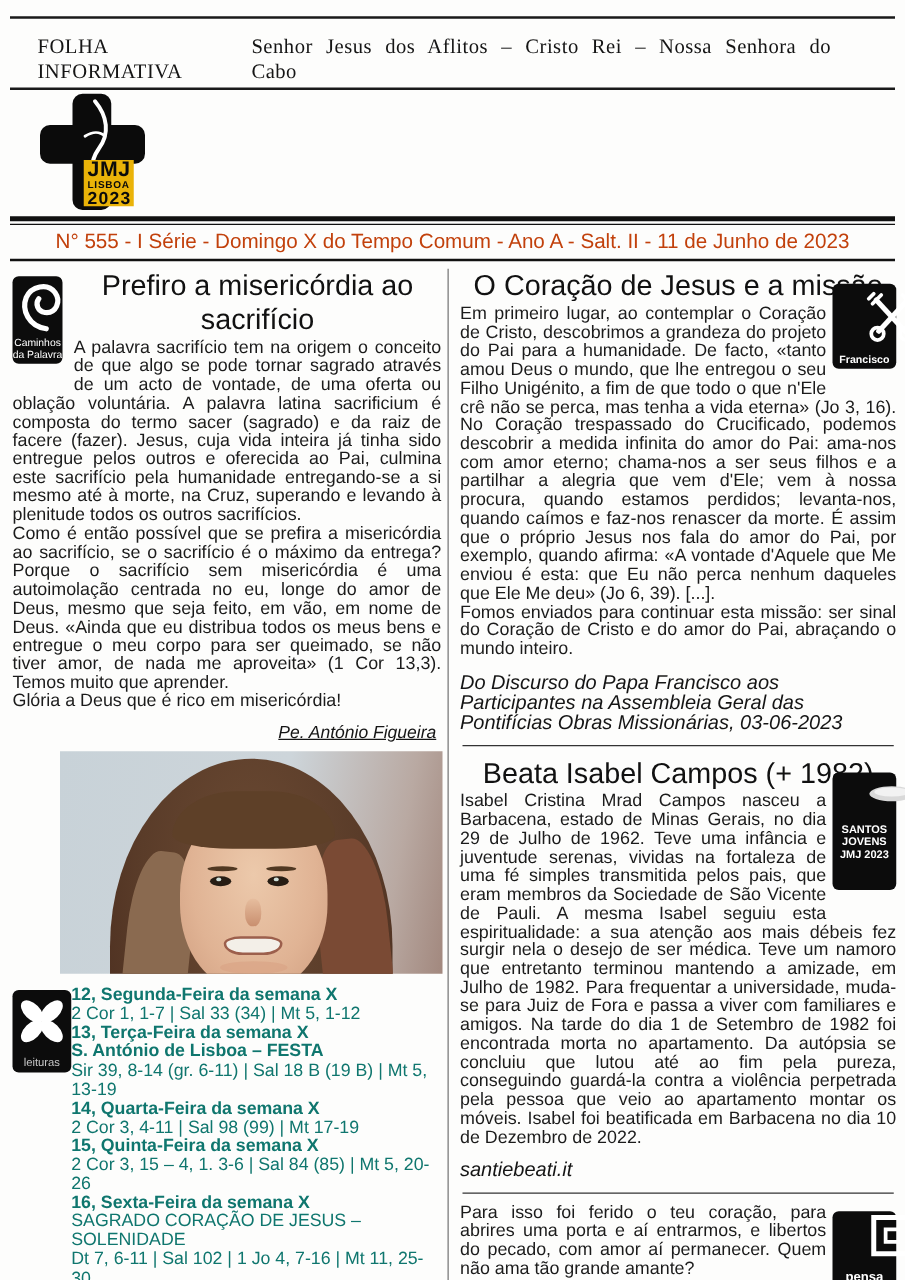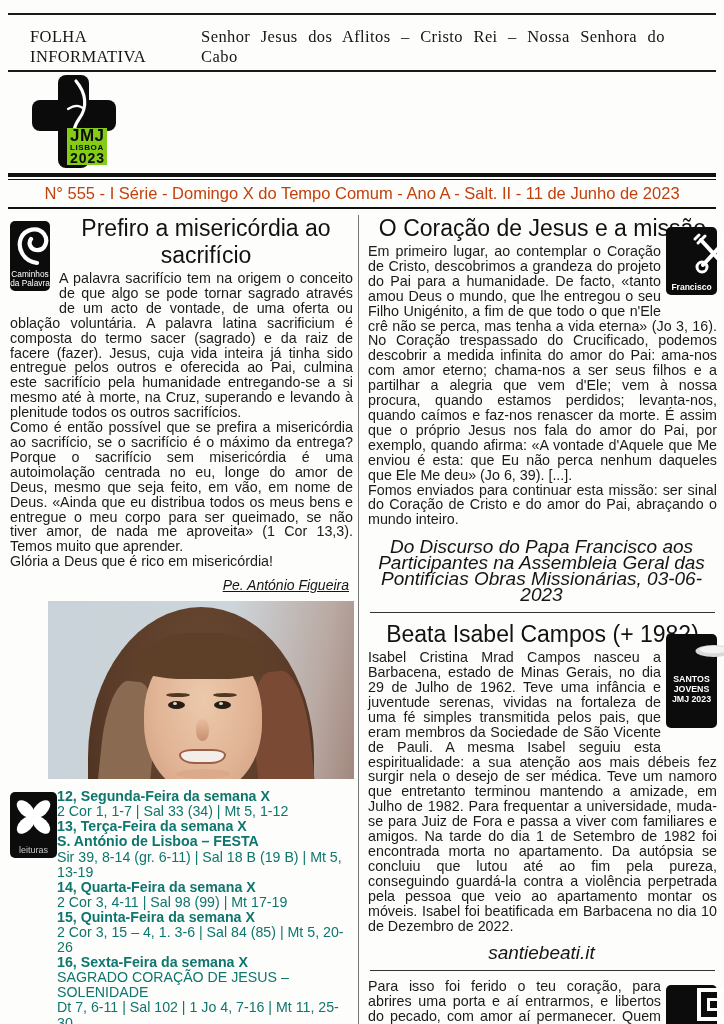--- a/index.html
+++ b/index.html
@@ -15,41 +15,41 @@
     padding:12px 20px 3px 22px; display:flex; justify-content:space-between; align-items:baseline;
     font-family:"Liberation Serif", serif; font-size:16.5px; letter-spacing:.4px;
   }
   .kicker-right { word-spacing:6px; }
   
   .masthead { position:relative; height:97px; margin:1px 8px 0 30px; }
   .logo { position:absolute; left:2px; top:2px; width:106px; height:95px; }
   .lg-v { position:absolute; left:26px; top:0; width:31px; height:93px; background:#0b0b0b; border-radius:8px; }
   .lg-h { position:absolute; left:0; top:25px; width:84px; height:31px; background:#0b0b0b; border-radius:8px; }
   .lg-swirl { position:absolute; left:0; top:0; }
-  .lg-text { position:absolute; left:35px; top:53px; background:#84cc16; padding:0 2px 0 3px; text-align:left; color:#0b0b0b; }
+  .lg-text { position:absolute; left:35px; top:53px; background:#eab308; padding:0 2px 0 3px; text-align:left; color:#0b0b0b; }
   .lg-jmj { font-size:17px; font-weight:bold; line-height:15px; letter-spacing:.5px; }
   .lg-lisboa { font-size:8px; font-weight:bold; line-height:9px; letter-spacing:.6px; }
   .lg-2023 { font-size:14px; font-weight:bold; line-height:13px; letter-spacing:1px; }
   .mast-title {
     position:absolute; left:108px; top:-16px; right:0; white-space:nowrap;
     font-family:"Liberation Serif", serif; font-weight:bold; font-size:75px; letter-spacing:-2px; color:#0d0d0d;
   }
   .inv-p { background:#0d0d0d; color:#ffffff; padding:0 6px 2px 7px; }
   .mastrule1 { margin:3px 8px 0; border-top:4px solid #111; }
   .mastrule2 { margin:2px 8px 0; border-top:1px solid #111; }
   .issue-line { text-align:center; font-size:16.5px; padding:4px 0 4px; color:#c2410c; }
   .subrule { margin:0 8px; border-top:2px solid #111; }
   
   .columns { display:flex; margin-top:6px; height:850px; }
   .col-left { width:358px; padding:0 5px 0 10px; }
   .col-right { flex:1; border-left:1px solid #777; padding:0 7px 0 9px; }
   h2.art-title { font-weight:normal; font-size:23px; text-align:center; letter-spacing:0; margin:0 0 2px 0; color:#111; }
   .body-text p { font-size:14.3px; line-height:14.9px; text-align:justify; color:#1b1b1b; }
   .sig { text-align:right; font-style:italic; font-size:14px; margin:8px 4px 0 0;text-decoration:underline; }
-  .attrib { text-align:center; font-style:italic; font-size:19px; line-height:16px; margin:12px 2px 0 0; }
+  .attrib { text-align:left; font-style:italic; font-size:16px; line-height:16px; margin:12px 2px 0 0; }
   .hrule { border-top:1px solid #333; margin:9px 2px 8px 2px; }
   
   .plaque { background:#0c0c0c; color:#fff; border-radius:5px; position:relative; text-align:center; }
   .plaque .cap { position:absolute; left:0; right:0; bottom:3px; font-size:8.5px; line-height:9px; font-weight:bold; }
   .icon-caminhos { float:left; width:40px; height:70px; margin:6px 9px 20px 0; }
   .icon-caminhos .cap { font-weight:normal; font-size:8.3px; }
   .icon-leituras { position:absolute; left:0; top:3px; width:47px; height:66px; }
   .icon-leituras .cap { color:#c8c8c8; font-weight:normal; font-size:9px; }
   .icon-right { position:absolute; right:0; width:51px;padding-left:22px; }
   .icon-francisco { height:68px; top:12px; }

